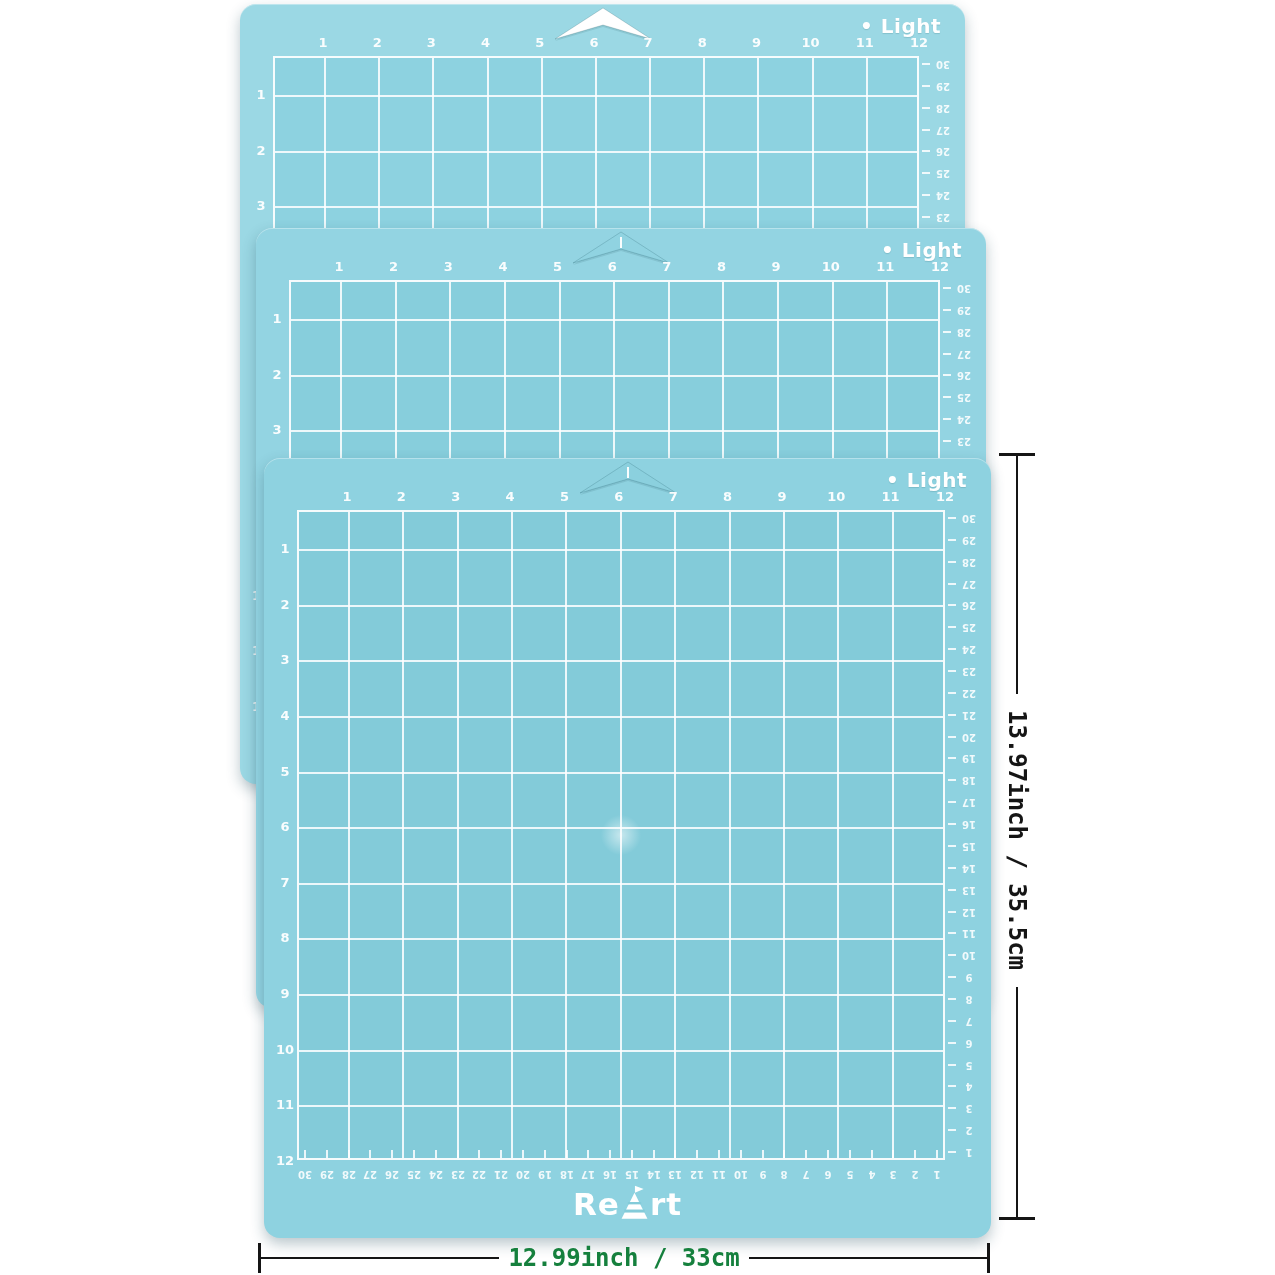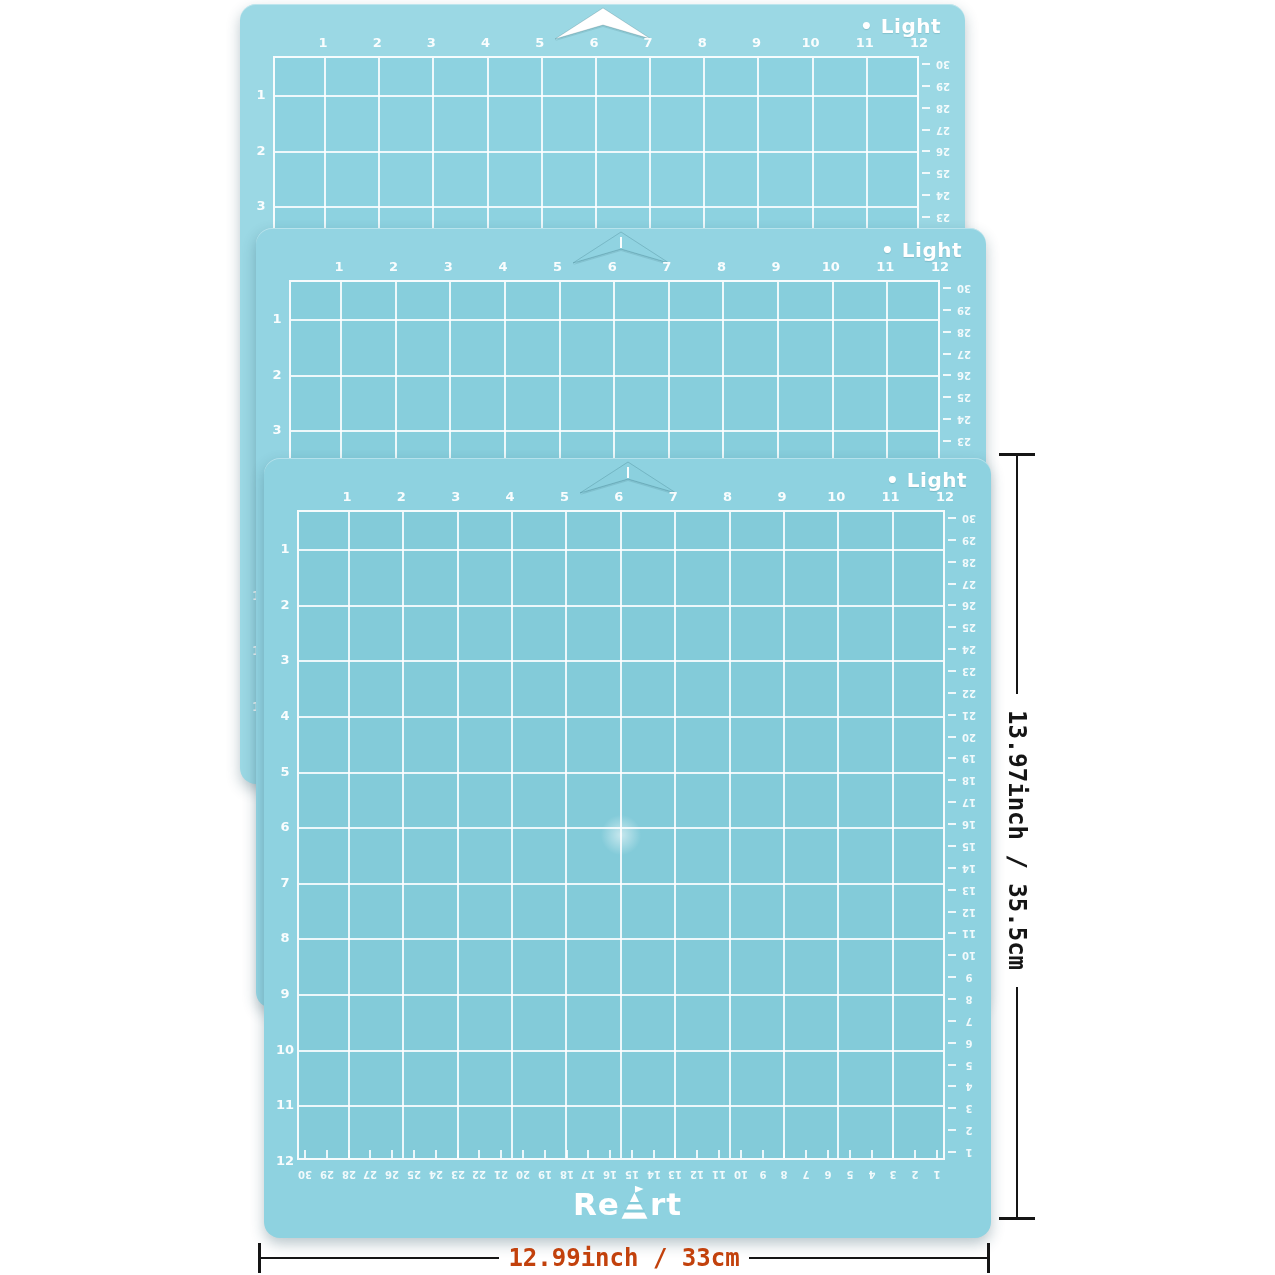--- a/index.html
+++ b/index.html
@@ -614,17 +614,17 @@
     <div class="dim-cap cap-top" style="background: rgb(21, 21, 21);"></div>
     <div class="dim-line seg1" style="background: rgb(21, 21, 21);"></div>
     <div class="dim-v-text" style="color: rgb(21, 21, 21);">13.97inch / 35.5cm</div>
     <div class="dim-line seg2" style="background: rgb(21, 21, 21);"></div>
     <div class="dim-cap cap-bot" style="background: rgb(21, 21, 21);"></div>
   </div>
 
   <div class="dim-h">
     <div class="dim-cap cap-l" style="background: rgb(21, 21, 21);"></div>
     <div class="dim-line seg1" style="background: rgb(21, 21, 21);"></div>
-    <div class="dim-h-text" style="color: #c2410c;">12.99inch / 33cm</div>
+    <div class="dim-h-text" style="color: #15803d;">12.99inch / 33cm</div>
     <div class="dim-line seg2" style="background: rgb(21, 21, 21);"></div>
     <div class="dim-cap cap-r" style="background: rgb(21, 21, 21);"></div>
   </div>
 </div>
 
 </body></html>

